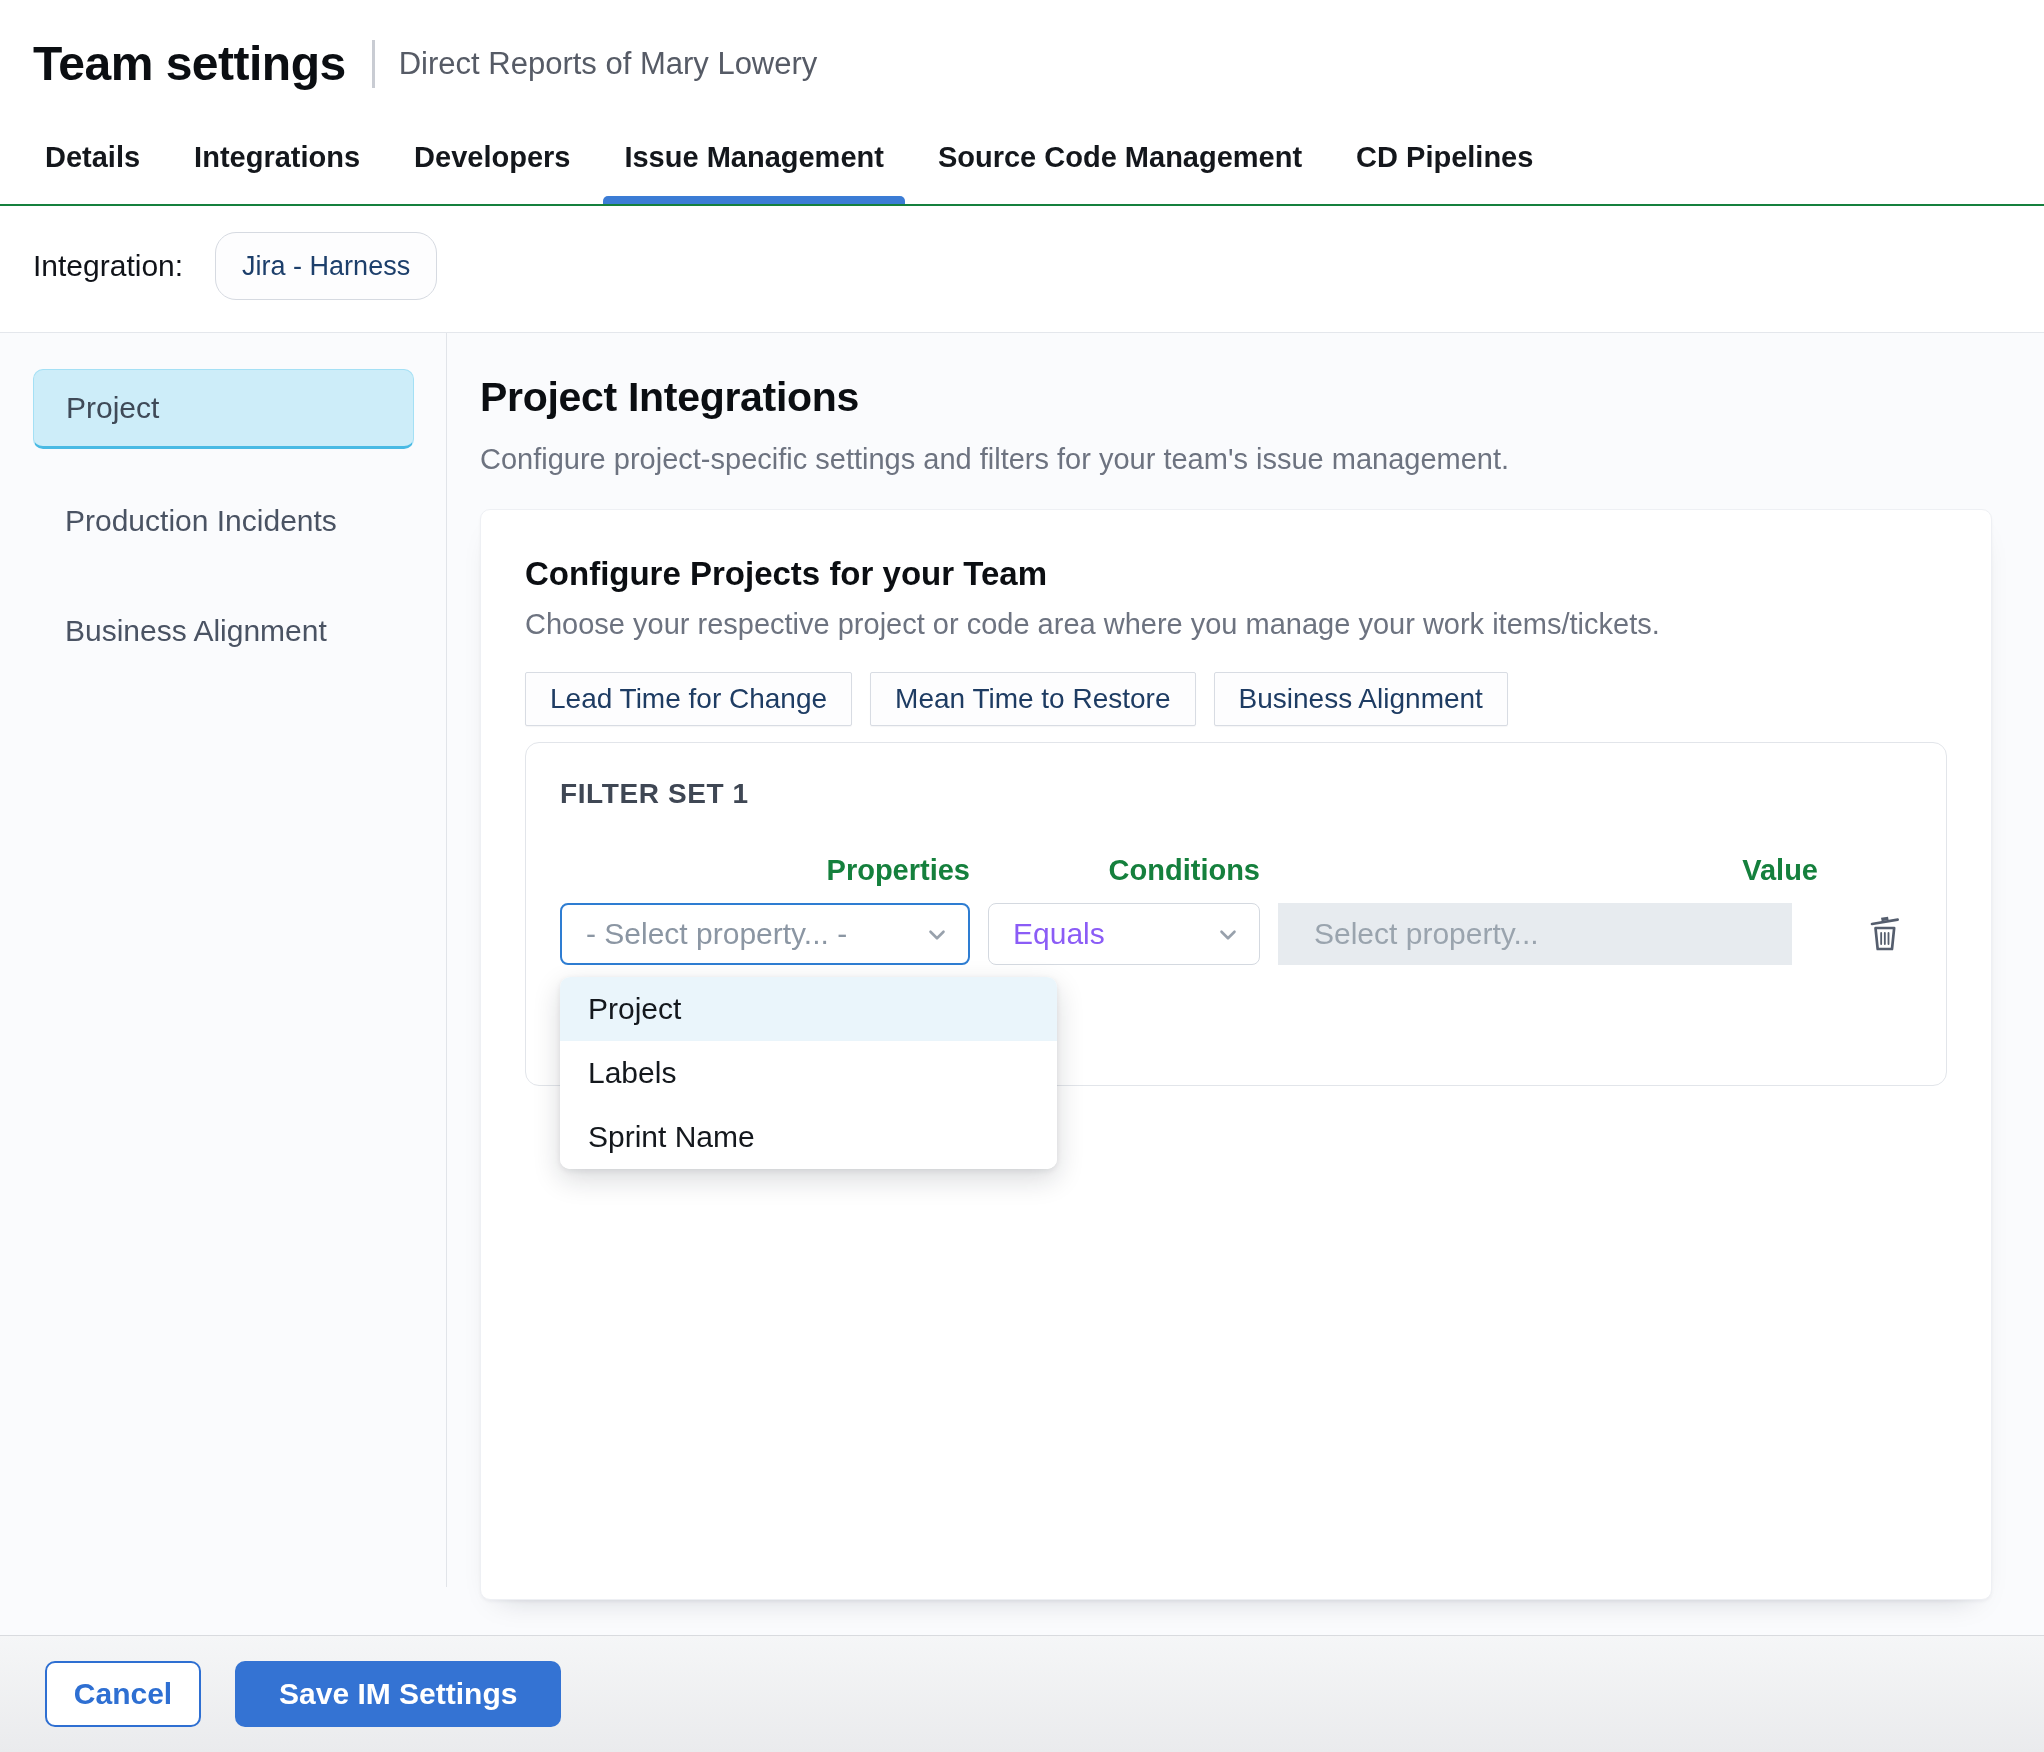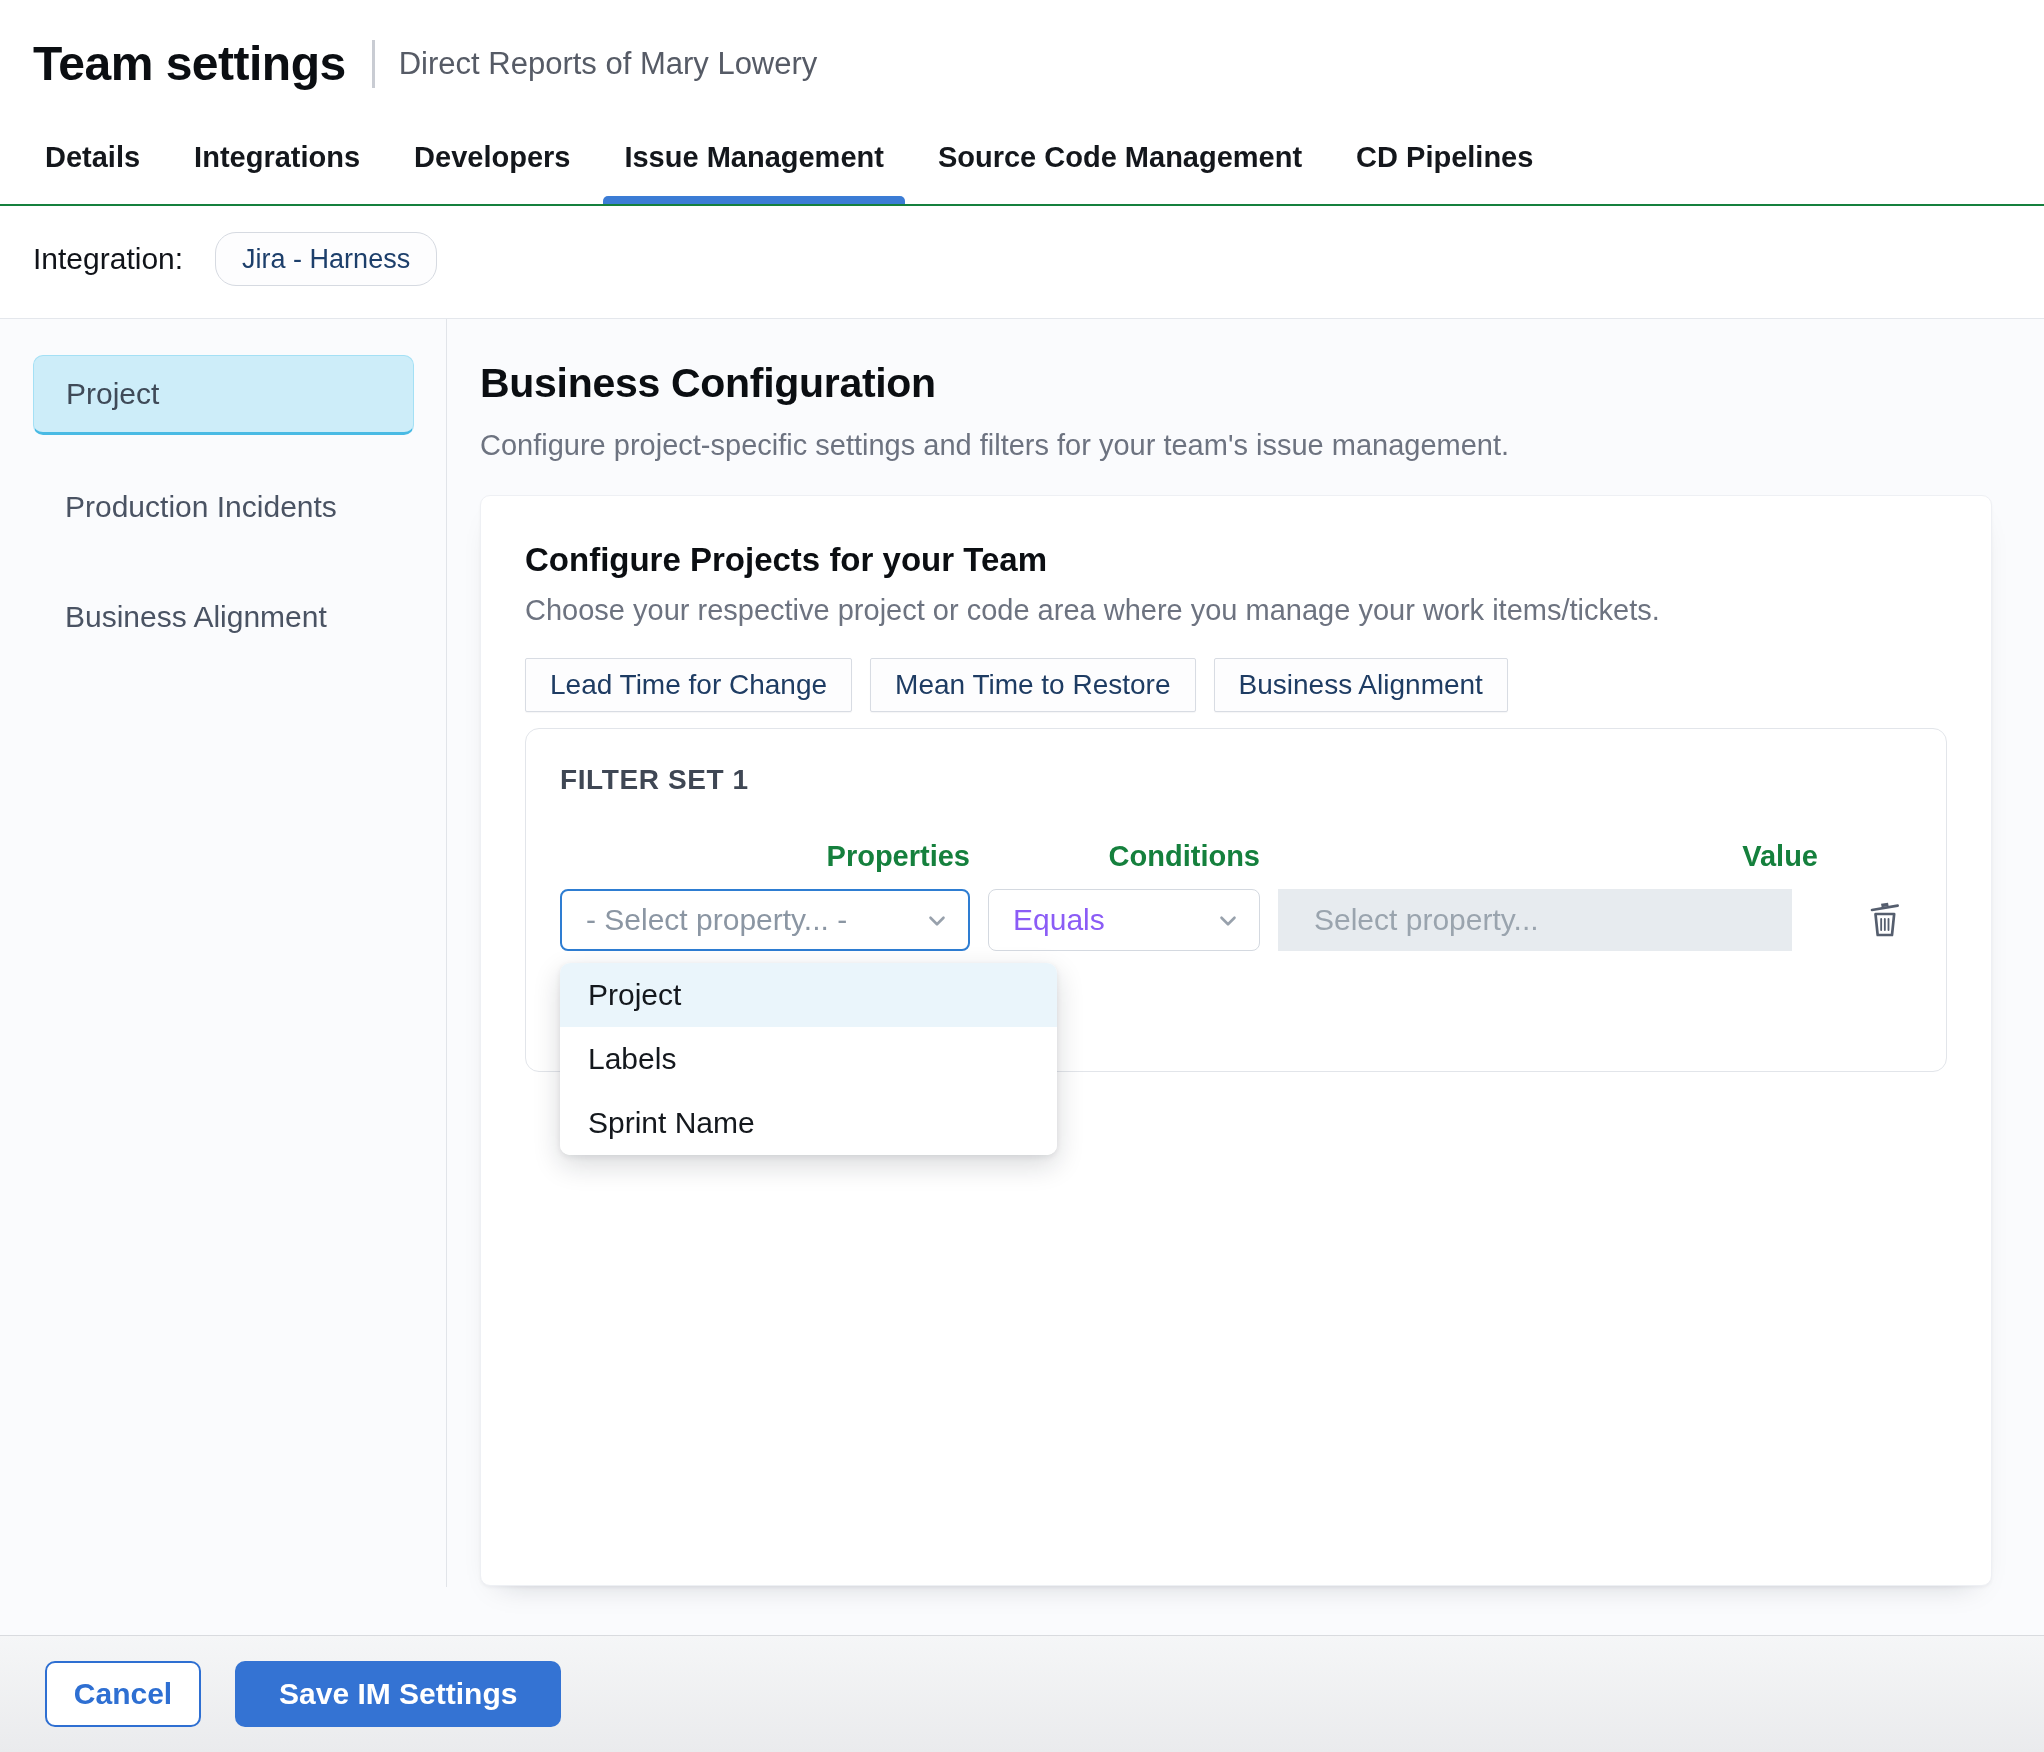--- a/index.html
+++ b/index.html
@@ -18,21 +18,21 @@
 
   
   .tabbar { display:flex; padding:0 18px; border-bottom:2px solid #15803d; background:#fff; }
   .tab { position:relative; padding:24px 27px 30px 27px; font-size:29px; font-weight:600; color:#14171c; line-height:34px; cursor:pointer; white-space:nowrap; }
   .tab.active { font-weight:700; }
   .tab.active::after { content:""; position:absolute; left:6px; right:6px; bottom:0; height:8px; background:#3b7cd5; border-radius:5px 5px 0 0; }
 
   
   .integration-row { display:flex; align-items:center; gap:32px; padding:26px 33px 32px 33px; background:#fff; border-bottom:1px solid #e4e7ec; }
   .integration-label { font-size:30px; color:#101319; }
-  .integration-chip { display:inline-flex; align-items:center; height:54px; padding:0 26px; border:1.5px solid #d6dae1; border-radius:21px; background:#fdfdfe; color:#1d3f6b; font-size:27px; font-weight:500; cursor:pointer; }
+  .integration-chip { display:inline-flex; align-items:center; height:68px; padding:0 26px; border:1.5px solid #d6dae1; border-radius:21px; background:#fdfdfe; color:#1d3f6b; font-size:27px; font-weight:500; cursor:pointer; }
 
   
   .content { display:flex; flex:1; background:#fafbfd; min-height:0; }
   .sidebar { width:447px; flex:0 0 447px; padding:36px 33px; position:relative; }
   .sidebar::after { content:""; position:absolute; top:0; right:0; bottom:48px; border-right:1.5px solid #e1e4e9; }
   .side-item { padding:22px 32px; margin-bottom:34px; font-size:30px; color:#4a5363; border-radius:10px; line-height:32px; cursor:pointer; }
   .side-item.selected {
     background:#cdedf9; color:#3f4a58;
     border:1px solid #a4e0f5; border-bottom:3px solid #49bae4;
   }
@@ -116,21 +116,21 @@
 
   <div class="content">
 
     <div class="sidebar">
       <div class="side-item selected">Project</div>
       <div class="side-item">Production Incidents</div>
       <div class="side-item">Business Alignment</div>
     </div>
 
     <div class="main">
-      <div class="main-title">Business Configuration</div>
+      <div class="main-title">Project Integrations</div>
       <div class="main-subtitle">Configure project-specific settings and filters for your team's issue management.</div>
 
       <div class="card">
         <div class="card-title">Configure Projects for your Team</div>
         <div class="card-subtitle">Choose your respective project or code area where you manage your work items/tickets.</div>
 
         <div class="pills">
           <div class="pill">Lead Time for Change</div>
           <div class="pill">Mean Time to Restore</div>
           <div class="pill">Business Alignment</div>

